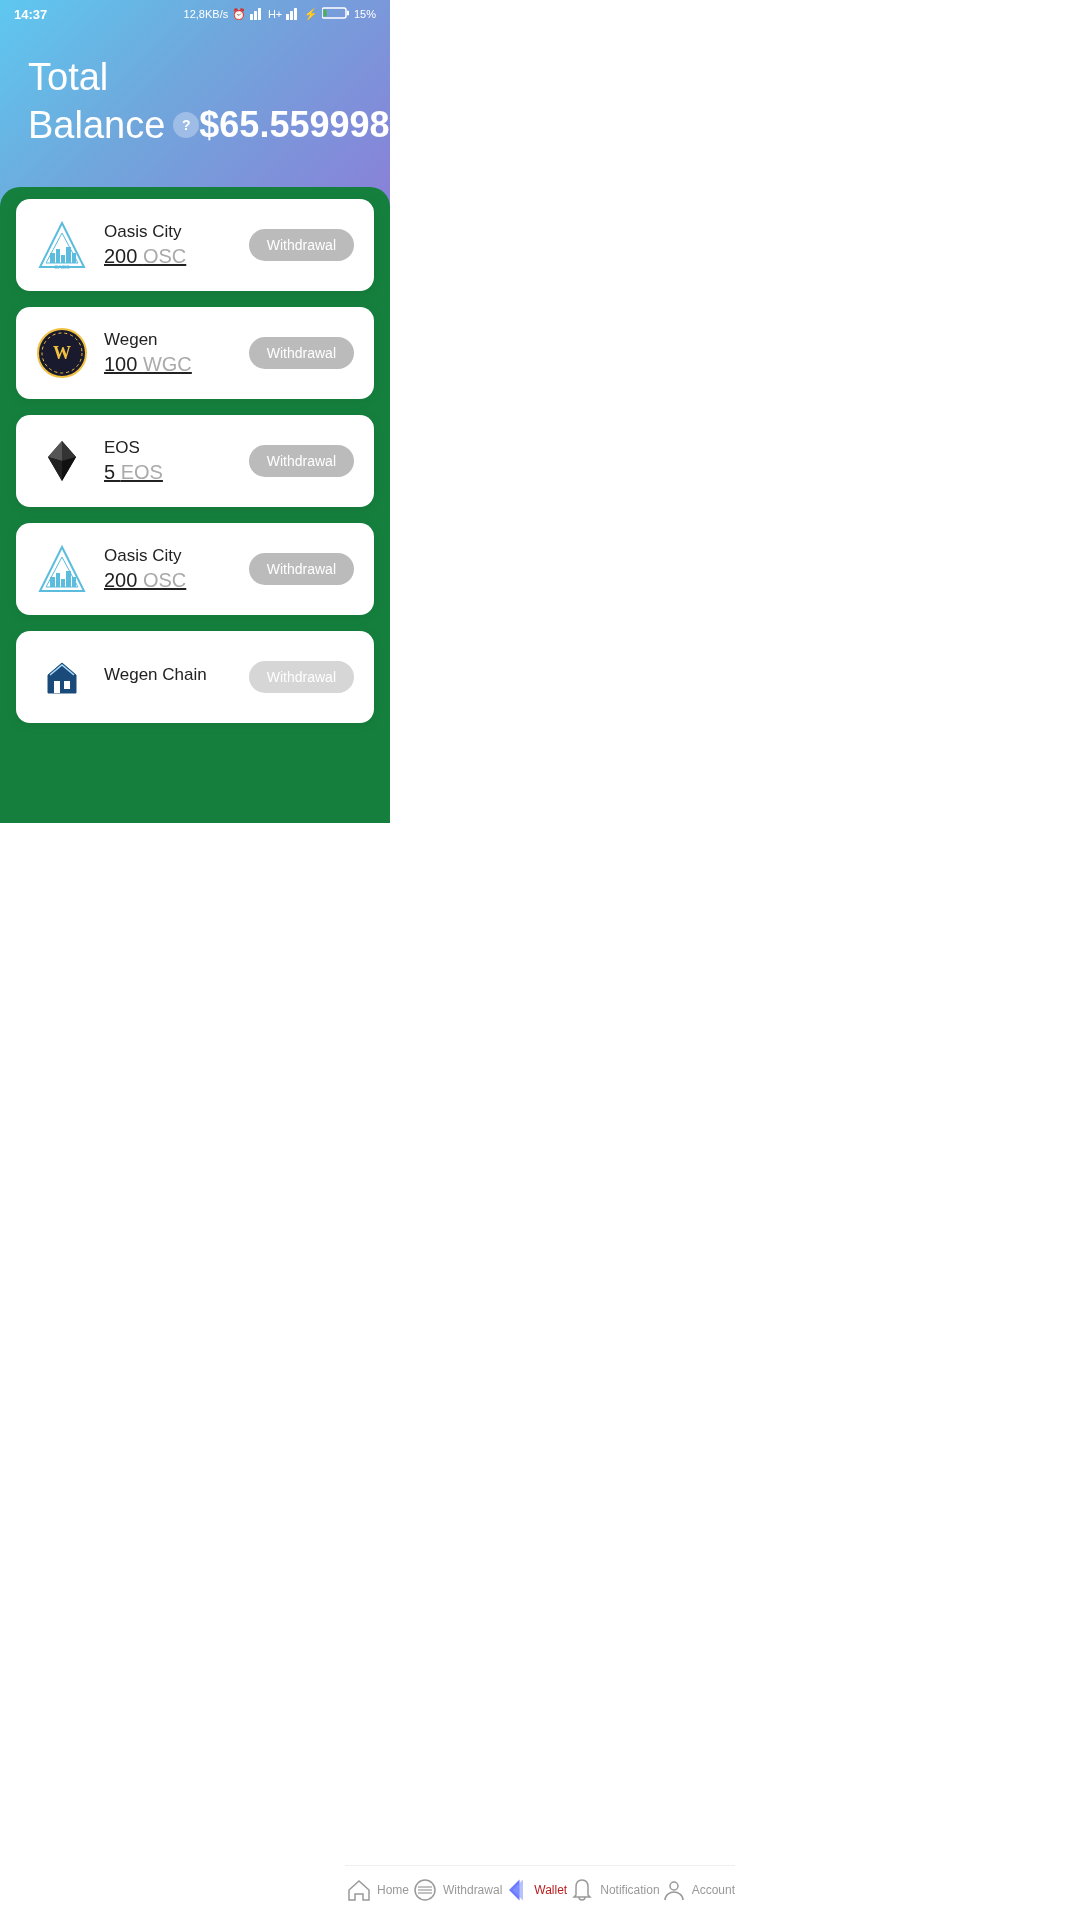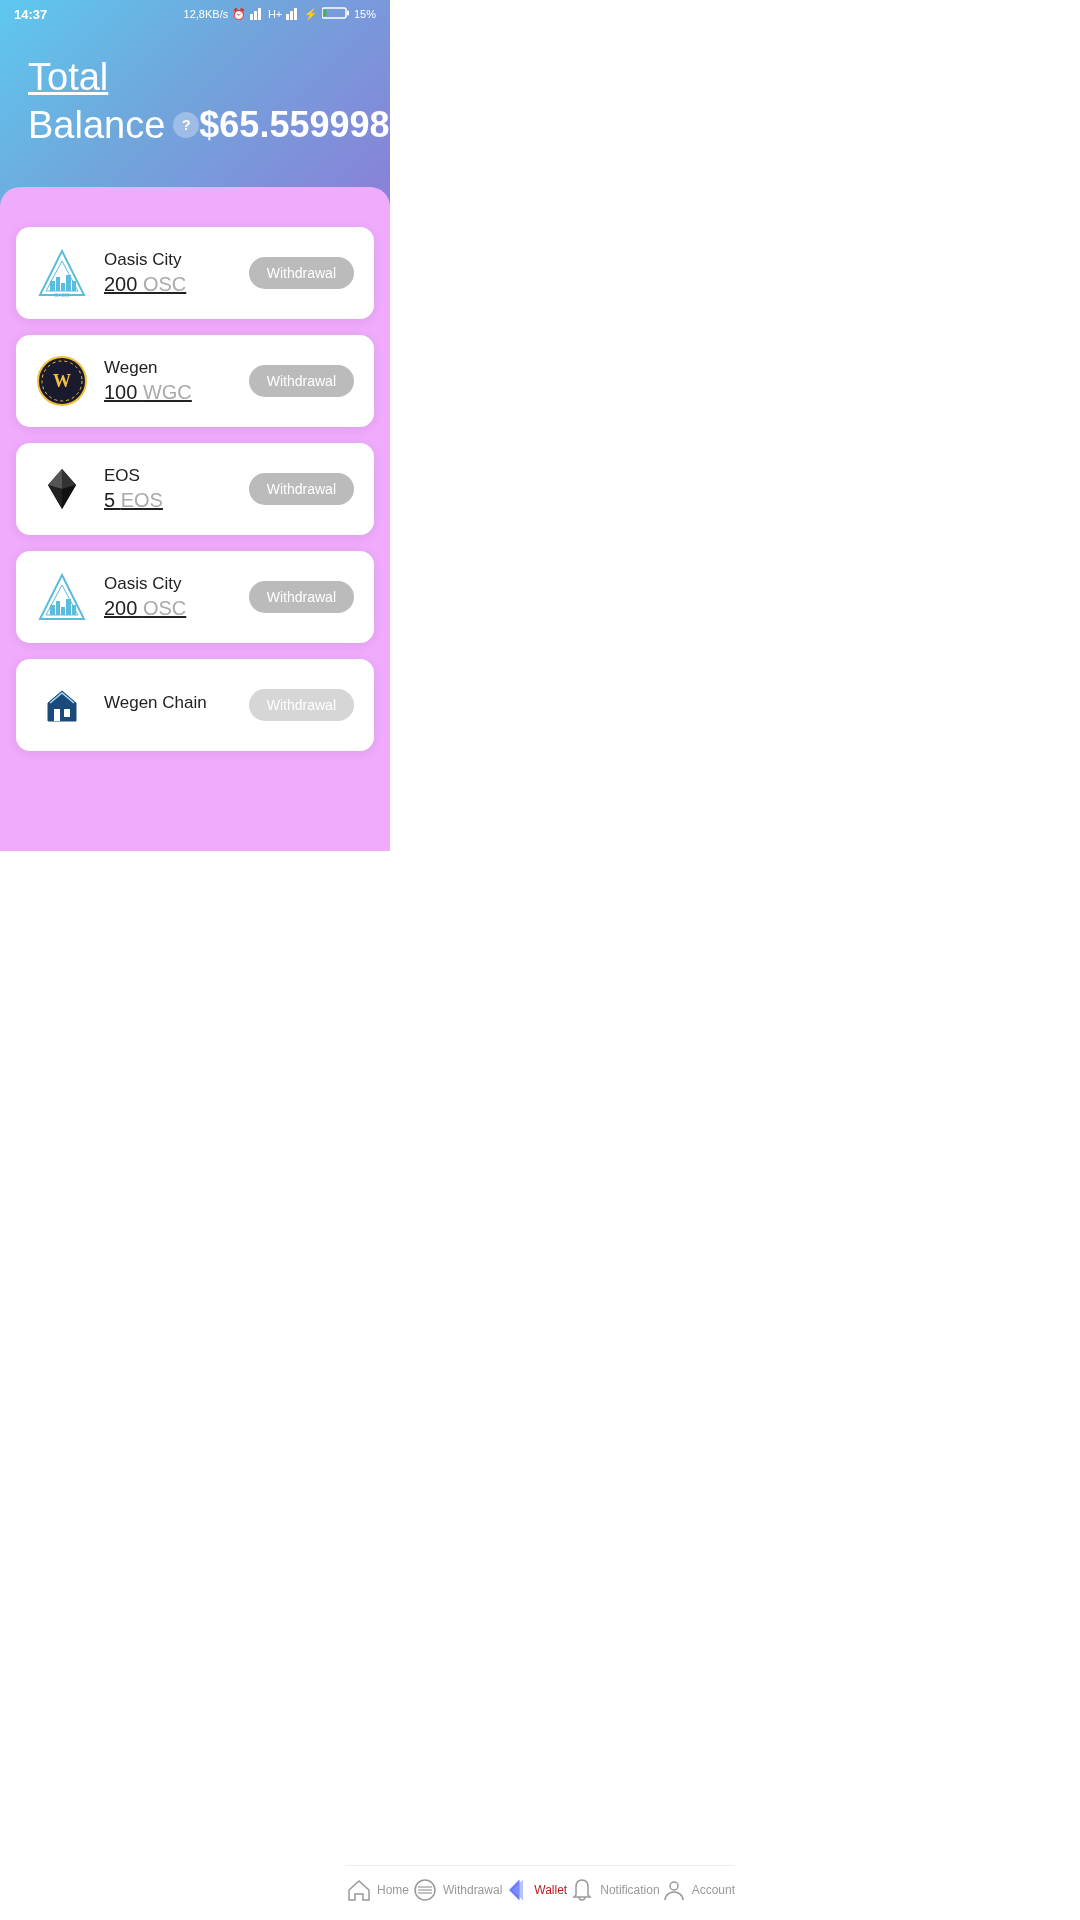--- a/index.html
+++ b/index.html
@@ -46,21 +46,20 @@
 
     .header-content {
       padding: 30px 28px 20px;
     }
 
     .header-title {
       font-size: 38px;
       font-weight: 400;
       color: #fff;
       line-height: 1.15;
-      text-decoration: underline;
     }
 
     .header-balance-row {
       display: flex;
       align-items: center;
       justify-content: space-between;
       margin-top: 4px;
     }
 
     .header-balance-label {
@@ -87,26 +86,26 @@
     }
 
     .header-amount {
       font-size: 36px;
       font-weight: 700;
       color: #fff;
     }
 
     
     .card-list-container {
-      background: #f0abfc;
+      background: #15803d;
       border-radius: 20px 20px 0 0;
       margin-top: -40px;
       position: relative;
       z-index: 5;
-      padding: 40px 16px 20px;
+      padding: 12px 16px 20px;
       min-height: 600px;
     }
 
     .coin-card {
       background: #fff;
       border-radius: 14px;
       box-shadow: 0 2px 12px rgba(0,0,0,0.08);
       padding: 20px 20px;
       margin-bottom: 16px;
       display: flex;

